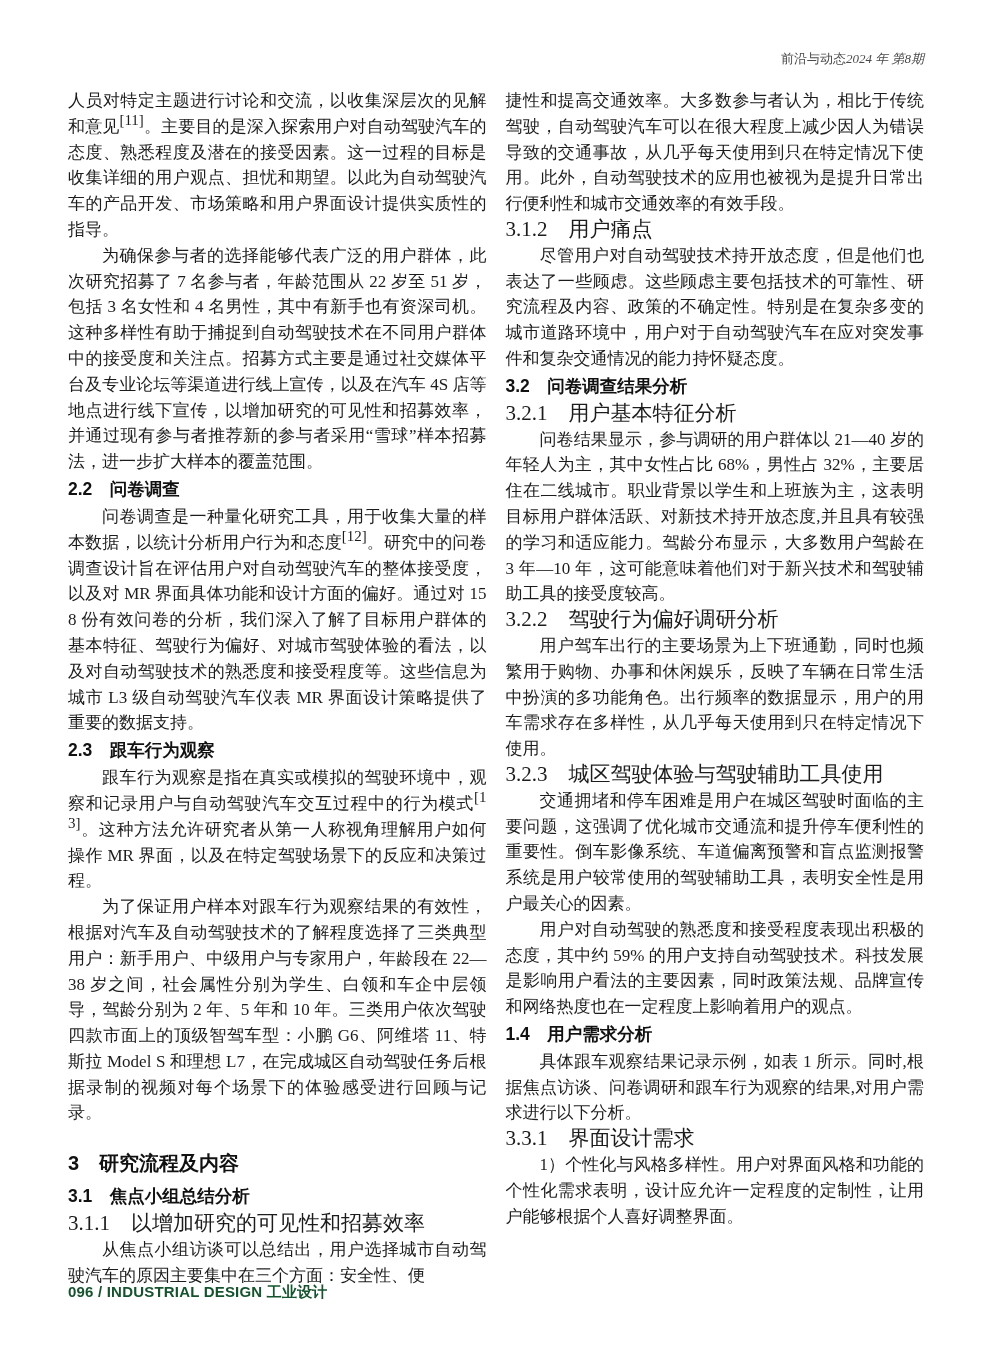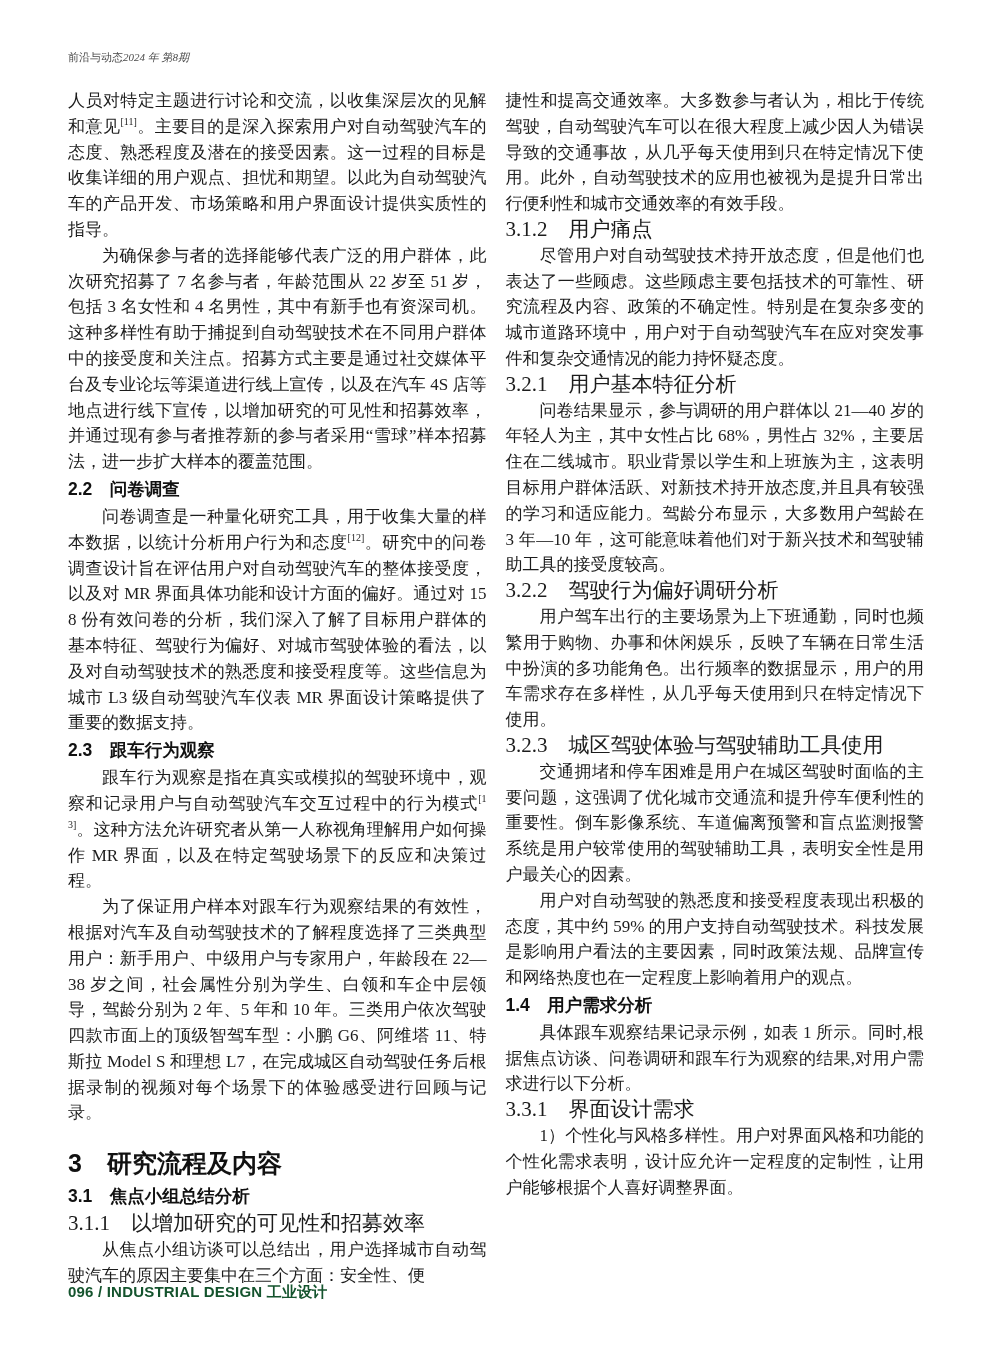--- a/index.html
+++ b/index.html
@@ -7,51 +7,51 @@
     position:relative;
     width:992px;height:1346px;
     margin:0 auto;
     background:#ffffff;
     font-family:"Liberation Serif","DejaVu Serif",serif;
     color:#1c1c1c;
     overflow:hidden;
   }
   .page-header{
     position:absolute;top:50px;left:68px;right:68px;
-    display:flex;justify-content:flex-start;align-items:baseline;
-    font-size:11px;color:#4a4a4a;
+    display:flex;justify-content:flex-end;align-items:baseline;
+    font-size:13px;color:#4a4a4a;
   }
   .page-header .hl{font-family:"Liberation Sans","DejaVu Sans",sans-serif;}
   .page-header .hr{font-family:"Liberation Serif","DejaVu Serif",serif;font-style:italic;}
   .columns{
     position:absolute;top:88px;left:68px;right:68px;
     display:flex;gap:19px;
   }
   .col{flex:1 1 0;min-width:0;}
   .blk{margin:0;}
   .p{
     font-size:17px;line-height:25.8px;
     text-align:justify;
     word-break:break-all;
   }
   .p.indent{text-indent:2em;}
   .h1{
     font-family:"Liberation Sans","DejaVu Sans",sans-serif;
-    font-weight:bold;font-size:25px;line-height:29px;
+    font-weight:bold;font-size:20px;line-height:29px;
     margin:23px 0 5px 0;color:#111;
   }
   .h2{
     font-family:"Liberation Sans","DejaVu Sans",sans-serif;
     font-weight:bold;font-size:17.5px;line-height:27px;
     margin:1px 0 1px 0;color:#111;
   }
   .h3{
     font-size:21px;line-height:25.8px;font-weight:normal;
   }
-  sup{font-size:10px;vertical-align:super;line-height:0;}
+  sup{font-size:15px;vertical-align:super;line-height:0;}
   .page-footer{
     position:absolute;left:68px;top:1283px;
     font-family:"Liberation Sans","DejaVu Sans",sans-serif;
     font-weight:bold;font-size:15px;color:#14532d;letter-spacing:.2px;
   }
 </style>
 </head>
 <body>
 
 <div class="page">
@@ -72,20 +72,21 @@
         <div class="blk p indent">为了保证用户样本对跟车行为观察结果的有效性，根据对汽车及自动驾驶技术的了解程度选择了三类典型用户：新手用户、中级用户与专家用户，年龄段在 22—38 岁之间，社会属性分别为学生、白领和车企中层领导，驾龄分别为 2 年、5 年和 10 年。三类用户依次驾驶四款市面上的顶级智驾车型：小鹏 G6、阿维塔 11、特斯拉 Model S 和理想 L7，在完成城区自动驾驶任务后根据录制的视频对每个场景下的体验感受进行回顾与记录。</div>
         <div class="blk h1">3　研究流程及内容</div>
         <div class="blk h2">3.1　焦点小组总结分析</div>
         <div class="blk h3">3.1.1　以增加研究的可见性和招募效率</div>
         <div class="blk p indent">从焦点小组访谈可以总结出，用户选择城市自动驾驶汽车的原因主要集中在三个方面：安全性、便</div>
       </div>
     <div class="col">
         <div class="blk p">捷性和提高交通效率。大多数参与者认为，相比于传统驾驶，自动驾驶汽车可以在很大程度上减少因人为错误导致的交通事故，从几乎每天使用到只在特定情况下使用。此外，自动驾驶技术的应用也被视为是提升日常出行便利性和城市交通效率的有效手段。</div>
         <div class="blk h3">3.1.2　用户痛点</div>
         <div class="blk p indent">尽管用户对自动驾驶技术持开放态度，但是他们也表达了一些顾虑。这些顾虑主要包括技术的可靠性、研究流程及内容、政策的不确定性。特别是在复杂多变的城市道路环境中，用户对于自动驾驶汽车在应对突发事件和复杂交通情况的能力持怀疑态度。</div>
+        <div class="blk h2">3.2　问卷调查结果分析</div>
         <div class="blk h3">3.2.1　用户基本特征分析</div>
         <div class="blk p indent">问卷结果显示，参与调研的用户群体以 21—40 岁的年轻人为主，其中女性占比 68%，男性占 32%，主要居住在二线城市。职业背景以学生和上班族为主，这表明目标用户群体活跃、对新技术持开放态度,并且具有较强的学习和适应能力。驾龄分布显示，大多数用户驾龄在 3 年—10 年，这可能意味着他们对于新兴技术和驾驶辅助工具的接受度较高。</div>
         <div class="blk h3">3.2.2　驾驶行为偏好调研分析</div>
         <div class="blk p indent">用户驾车出行的主要场景为上下班通勤，同时也频繁用于购物、办事和休闲娱乐，反映了车辆在日常生活中扮演的多功能角色。出行频率的数据显示，用户的用车需求存在多样性，从几乎每天使用到只在特定情况下使用。</div>
         <div class="blk h3">3.2.3　城区驾驶体验与驾驶辅助工具使用</div>
         <div class="blk p indent">交通拥堵和停车困难是用户在城区驾驶时面临的主要问题，这强调了优化城市交通流和提升停车便利性的重要性。倒车影像系统、车道偏离预警和盲点监测报警系统是用户较常使用的驾驶辅助工具，表明安全性是用户最关心的因素。</div>
         <div class="blk p indent">用户对自动驾驶的熟悉度和接受程度表现出积极的态度，其中约 59% 的用户支持自动驾驶技术。科技发展是影响用户看法的主要因素，同时政策法规、品牌宣传和网络热度也在一定程度上影响着用户的观点。</div>
         <div class="blk h2">1.4　用户需求分析</div>
         <div class="blk p indent">具体跟车观察结果记录示例，如表 1 所示。同时,根据焦点访谈、问卷调研和跟车行为观察的结果,对用户需求进行以下分析。</div>
         <div class="blk h3">3.3.1　界面设计需求</div>

